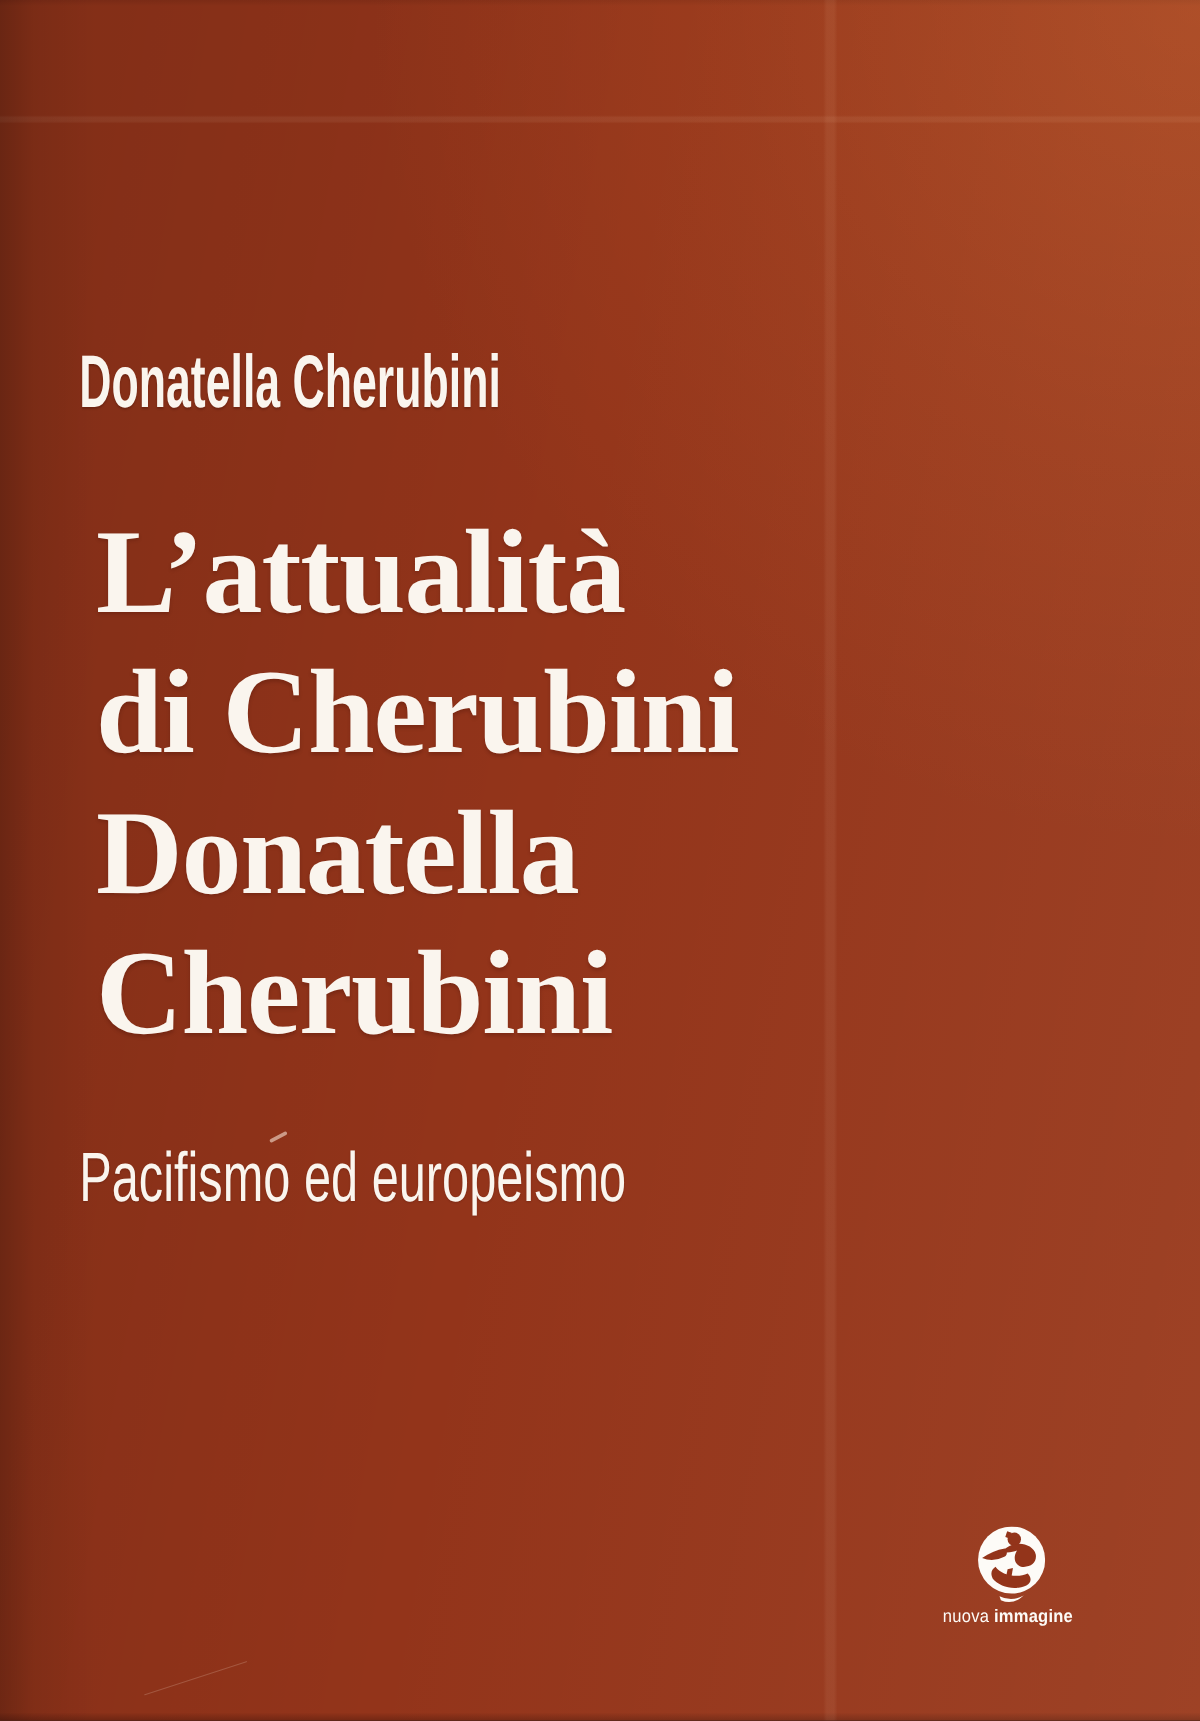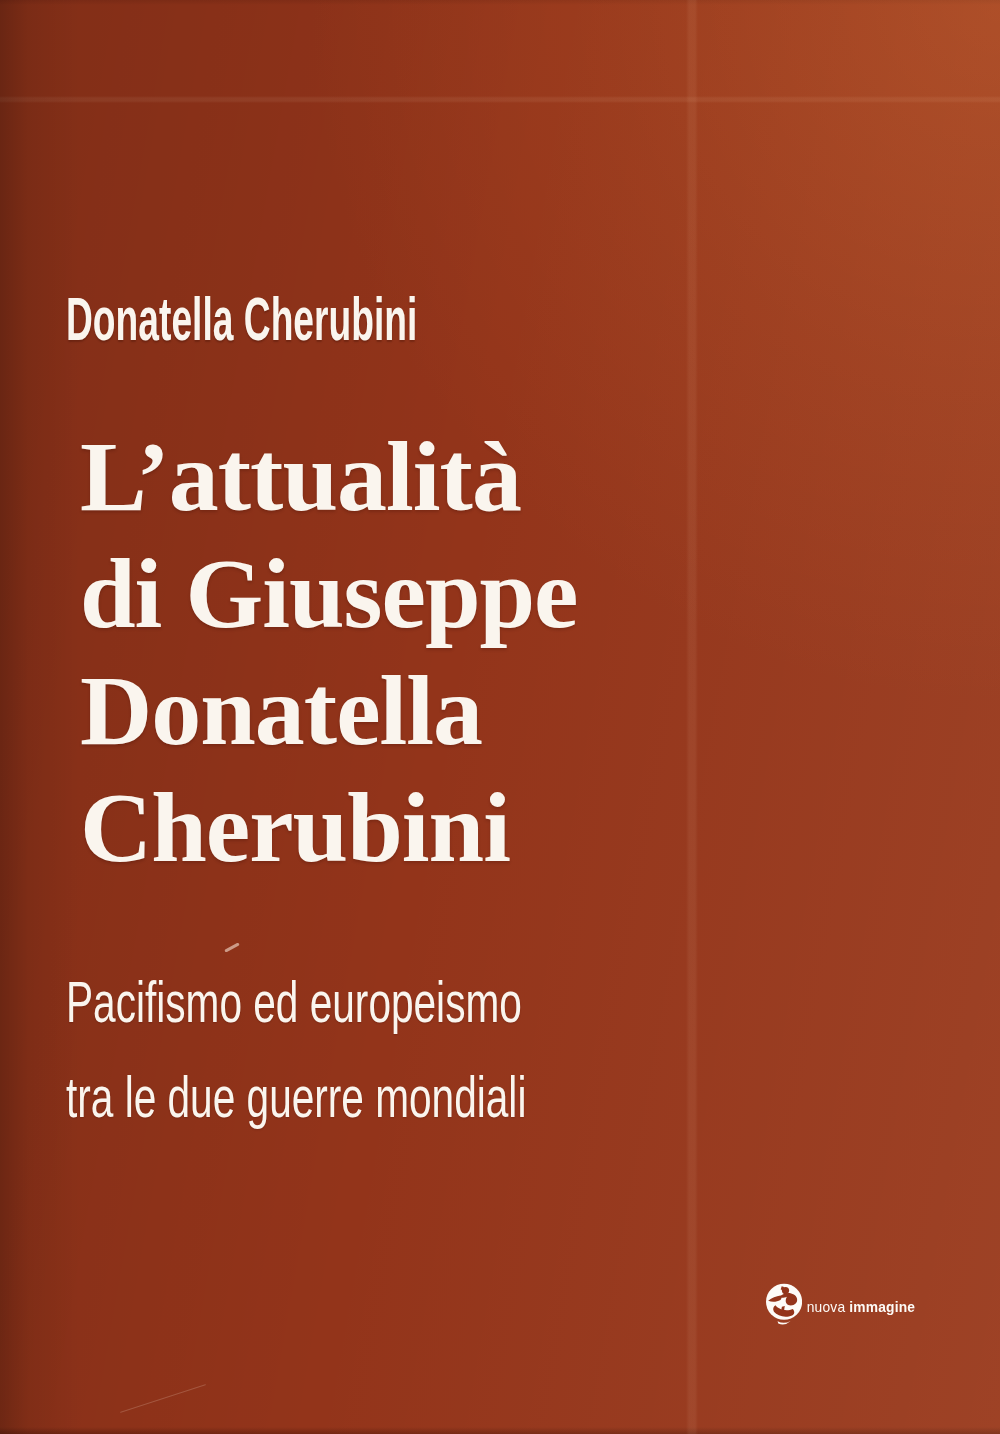--- a/index.html
+++ b/index.html
@@ -47,26 +47,26 @@
     text-shadow:0 2px 3px rgba(50,10,0,.22);
   }
   .title-line{white-space:nowrap;}
 
   .subtitle{
     position:absolute;left:66px;top:944px;
     color:var(--text,#faf5ee);
     font-size:58px;line-height:75px;font-weight:400;
     text-shadow:0 1px 2px rgba(50,10,0,.22);
   }
-  .subtitle-line{white-space:nowrap;margin-top:20px;}
+  .subtitle-line{white-space:nowrap;}
   .subtitle .squeeze{display:inline-block;transform:scaleX(.70);transform-origin:left center;letter-spacing:0px;}
 
   .publisher{
     position:absolute;left:760px;top:1272px;width:160px;
-    display:flex;flex-direction:row;align-items:center;
+    display:flex;flex-direction:column;align-items:center;
     color:var(--logo-white,#fdfbf7);
     justify-content:center;
   }
   .publisher .logo{width:56px;height:66px;display:block;margin-left:6px;}
   .publisher .wordmark{
     margin-top:2px;font-size:15px;line-height:1;white-space:nowrap;
     transform:scaleX(.92);transform-origin:center;
     letter-spacing:.2px;
   }
   .publisher .wordmark .bold{font-weight:700;}
@@ -79,31 +79,28 @@
   <div class="sheen"></div>
   <div class="scratch scratch-tick"></div>
   <div class="scratch scratch-long"></div>
 
   <div class="author">
     <span class="squeeze">Donatella Cherubini</span>
   </div>
 
   <h1 class="title">
     <div class="title-line">L’attualità</div>
-    <div class="title-line">di Giuseppe</div>
+    <div class="title-line">di Cherubini</div>
     <div class="title-line">Donatella</div>
     <div class="title-line">Cherubini</div>
   </h1>
 
   <div class="subtitle">
     <div class="subtitle-line">
       <span class="squeeze">Pacifismo ed europeismo</span>
-    </div>
-    <div class="subtitle-line">
-      <span class="squeeze">tra le due guerre mondiali</span>
     </div>
   </div>
 
   <div class="publisher">
     <svg class="logo" viewBox="0 0 100 118" aria-hidden="true">
       <circle cx="50" cy="50" r="50" fill="var(--logo-white,#fdfbf7)"></circle>
       <g fill="var(--background,#93341a)">
 
         <circle cx="54" cy="19" r="10"></circle>
         <rect x="42" y="8" width="7" height="9" transform="rotate(18 45 12)"></rect>

